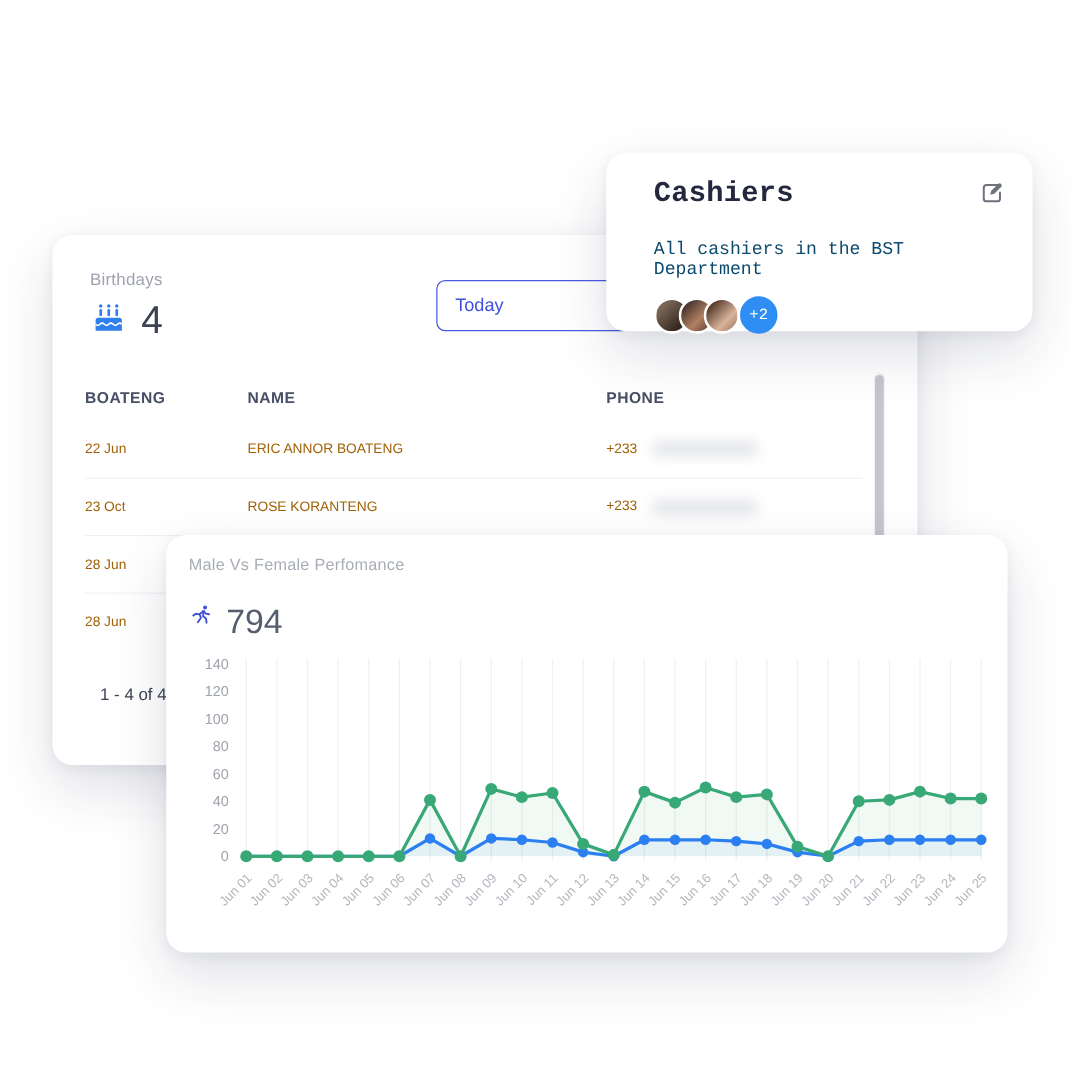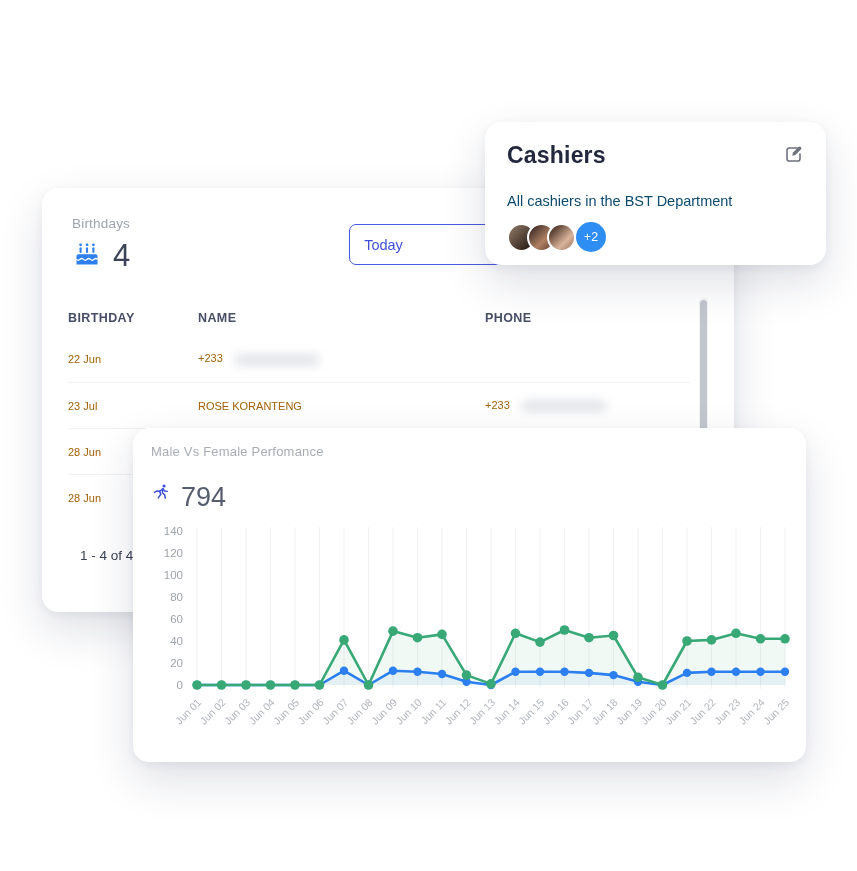--- a/index.html
+++ b/index.html
@@ -31,21 +31,21 @@
   .phone-redact { display:inline-block; width:84px; height:12px; margin-left:12px;
                   background:#cdd0d7; border-radius:3px; filter:blur(5px); opacity:.55; vertical-align:middle; }
   .bc-pagination { position:absolute; left:38px; top:360px; font-size:13.5px; color:#3b4254; }
 
   .bc-scrollbar-track { position:absolute; right:26px; top:110px; width:9px; height:142px;
                         background:#f3f4f6; border-radius:5px; }
   .bc-scrollbar-thumb { position:absolute; left:1px; top:2px; width:7px; height:134px;
                         background:#c3c6cd; border-radius:4px; }
 
   
-  .cashiers-card { left:485px; top:122px; width:341px; height:143px; z-index:3; padding:20px 22px; }
+  .cashiers-card { left:485px; top:122px; width:341px; height:143px; z-index:3; padding:20px 38px;font-family:Liberation Mono, monospace; }
   .cash-title { font-size:23px; font-weight:600; color:#23283f; letter-spacing:.2px; }
   .cash-sub { margin-top:24px; font-size:14.5px; color:#0c4a6e; }
   .cash-edit { position:absolute; right:22px; top:22px; width:20px; height:20px; cursor:pointer;
                background:none; border:none; padding:0; }
   .avatar-row { display:flex; align-items:center; margin-top:13px; }
   .avatar { width:29px; height:29px; border-radius:50%; border:2px solid #fff; margin-right:-9px; }
   .av1 { background:linear-gradient(135deg,#7b6757 20%,#33261d 80%); }
   .av2 { background:linear-gradient(135deg,#47352f 15%,#b08062 60%,#58382c); }
   .av3 { background:linear-gradient(135deg,#5e4434 20%,#d9b49c 65%,#9a6f57); }
   .avatar-badge { width:30px; height:30px; border-radius:50%; background:#2f8ef4; color:#fff;
@@ -83,34 +83,35 @@
         <span class="bc-count-num">4</span>
       </div>
       <div class="bc-toggle">
         <button class="seg seg-today">Today</button>
         <button class="seg seg-week">This Week</button>
       </div>
     </div>
 
     <div class="bc-table">
       <div class="bc-hrow">
-        <span>BIRTHDAY</span>
+        <span>BOATENG</span>
         <span>NAME</span>
         <span>PHONE</span>
       </div>
       <div>
     <div class="bc-row">
       <span>22 Jun</span>
+      <span>ERIC ANNOR BOATENG</span>
       <span>
         <span>+233</span><span class="phone-redact"></span>
       </span>
     </div>
 
     <div class="bc-row">
-      <span>23 Jul</span>
+      <span>23 Oct</span>
       <span>ROSE KORANTENG</span>
       <span>
         <span>+233</span><span class="phone-redact"></span>
       </span>
     </div>
 
     <div class="bc-row">
       <span>28 Jun</span>
       <span></span>
       <span>

